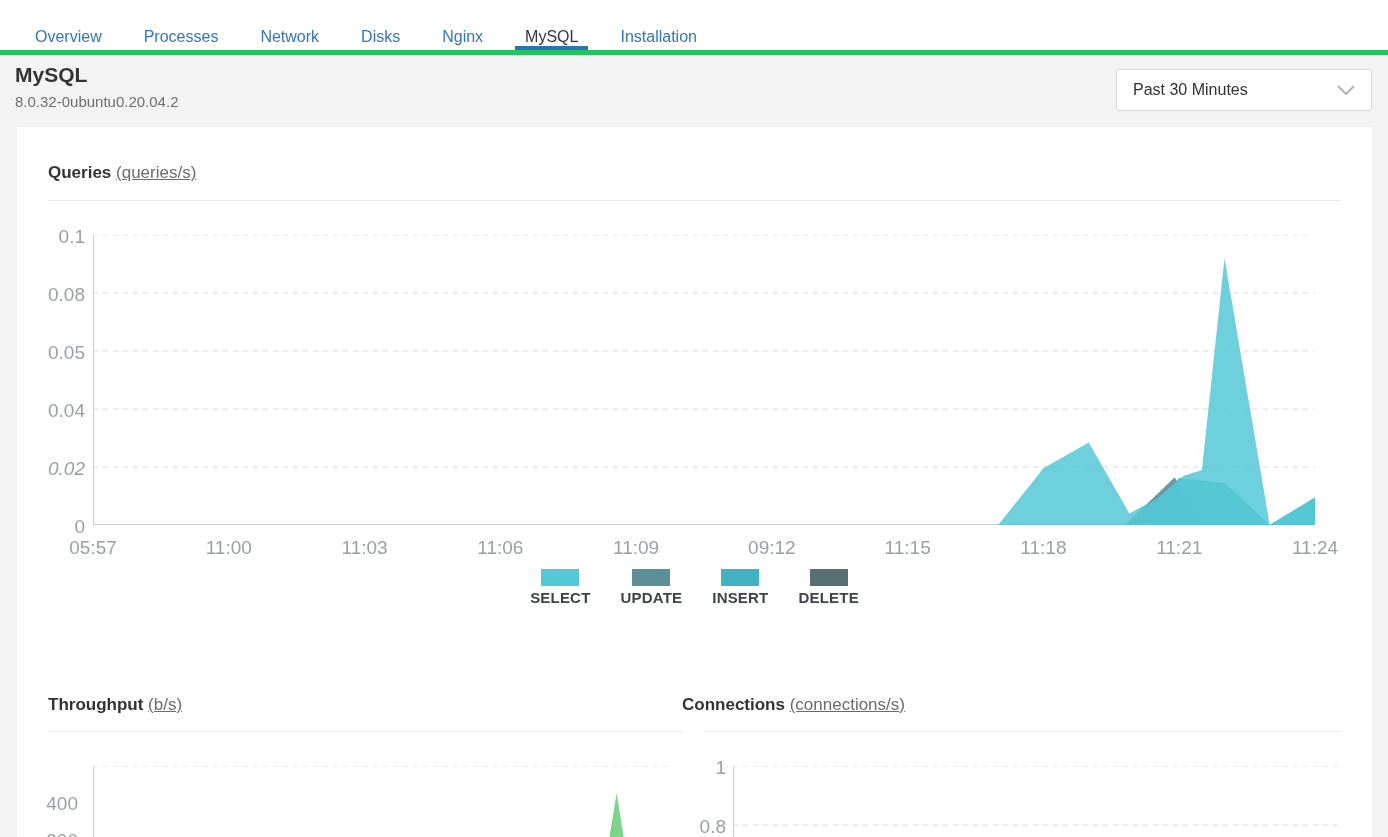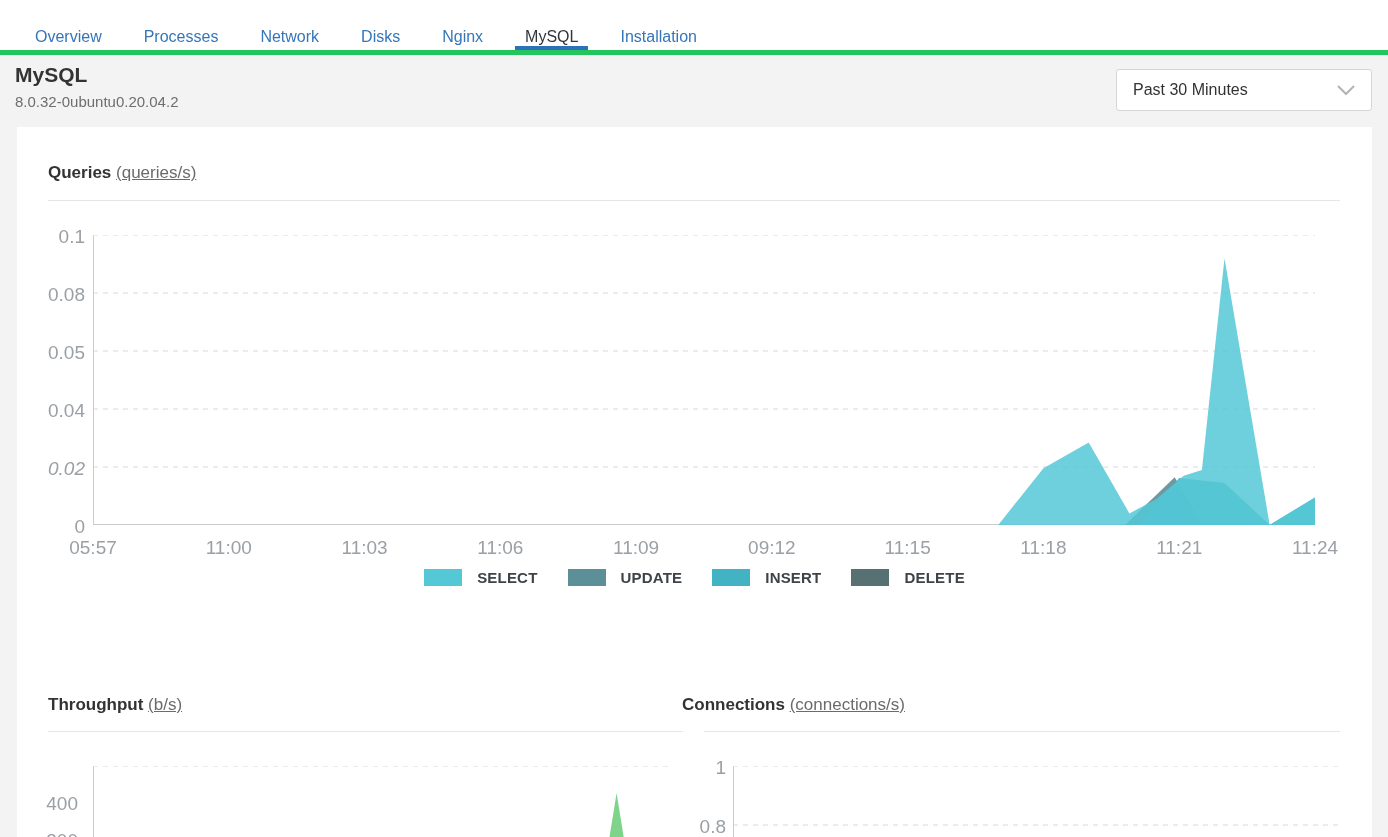--- a/index.html
+++ b/index.html
@@ -32,21 +32,21 @@
   .chart-title .unit { font-weight:400; color:#6b6b6b;text-decoration:underline; }
   .title-divider { position:absolute; height:1px; background:#e6e6e7; }
 
   .chartwrap { position:absolute; }
   .ylabel, .xlabel { position:absolute; font-size:19px; color:#9aa0a5; }
   .ylabel { width:60px; text-align:right; }
   .xlabel { width:60px; text-align:center; }
 
   .legend { position:absolute; left:0; width:1355px; top:442px;
             display:flex; justify-content:center; gap:30px; }
-  .legend-item { display:flex; align-items:center; gap:15px; }
+  .legend-item { display:flex; align-items:center; gap:3px;flex-direction:column; }
   .legend-swatch { width:38px; height:17px; display:inline-block; }
   .legend-label { font-size:15px; font-weight:700; color:#3d4349; letter-spacing:.2px; }
 </style>
 </head>
 <body>
 
 <nav class="tabbar">
   <div class="tab">Overview</div>
   <div class="tab">Processes</div>
   <div class="tab">Network</div>

